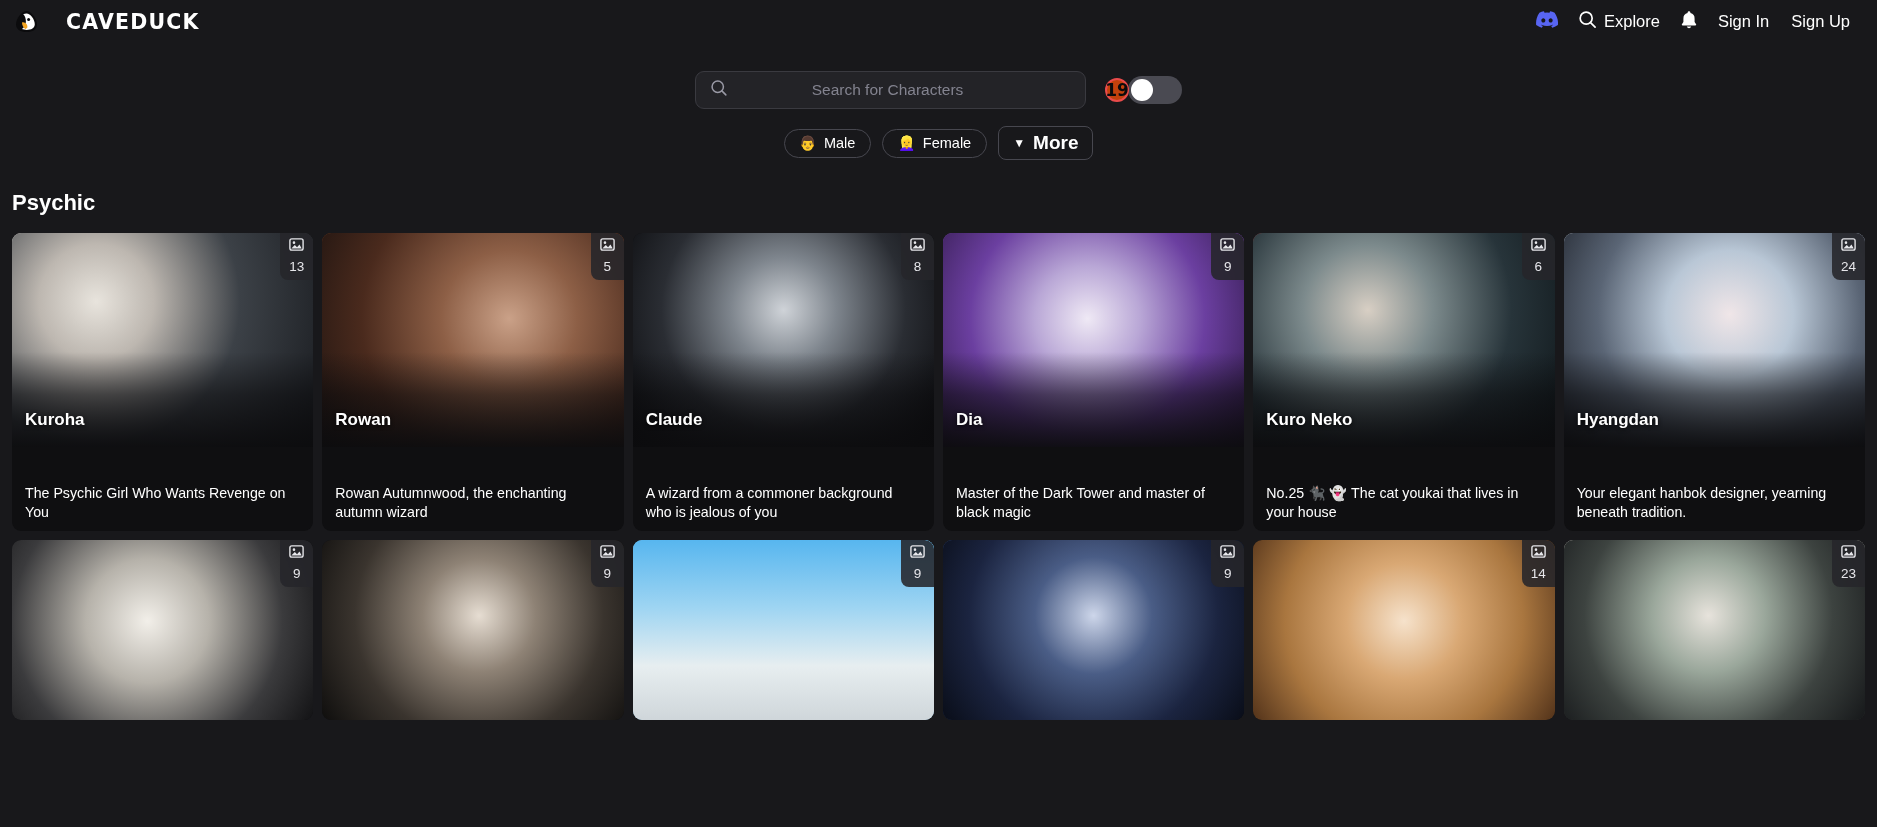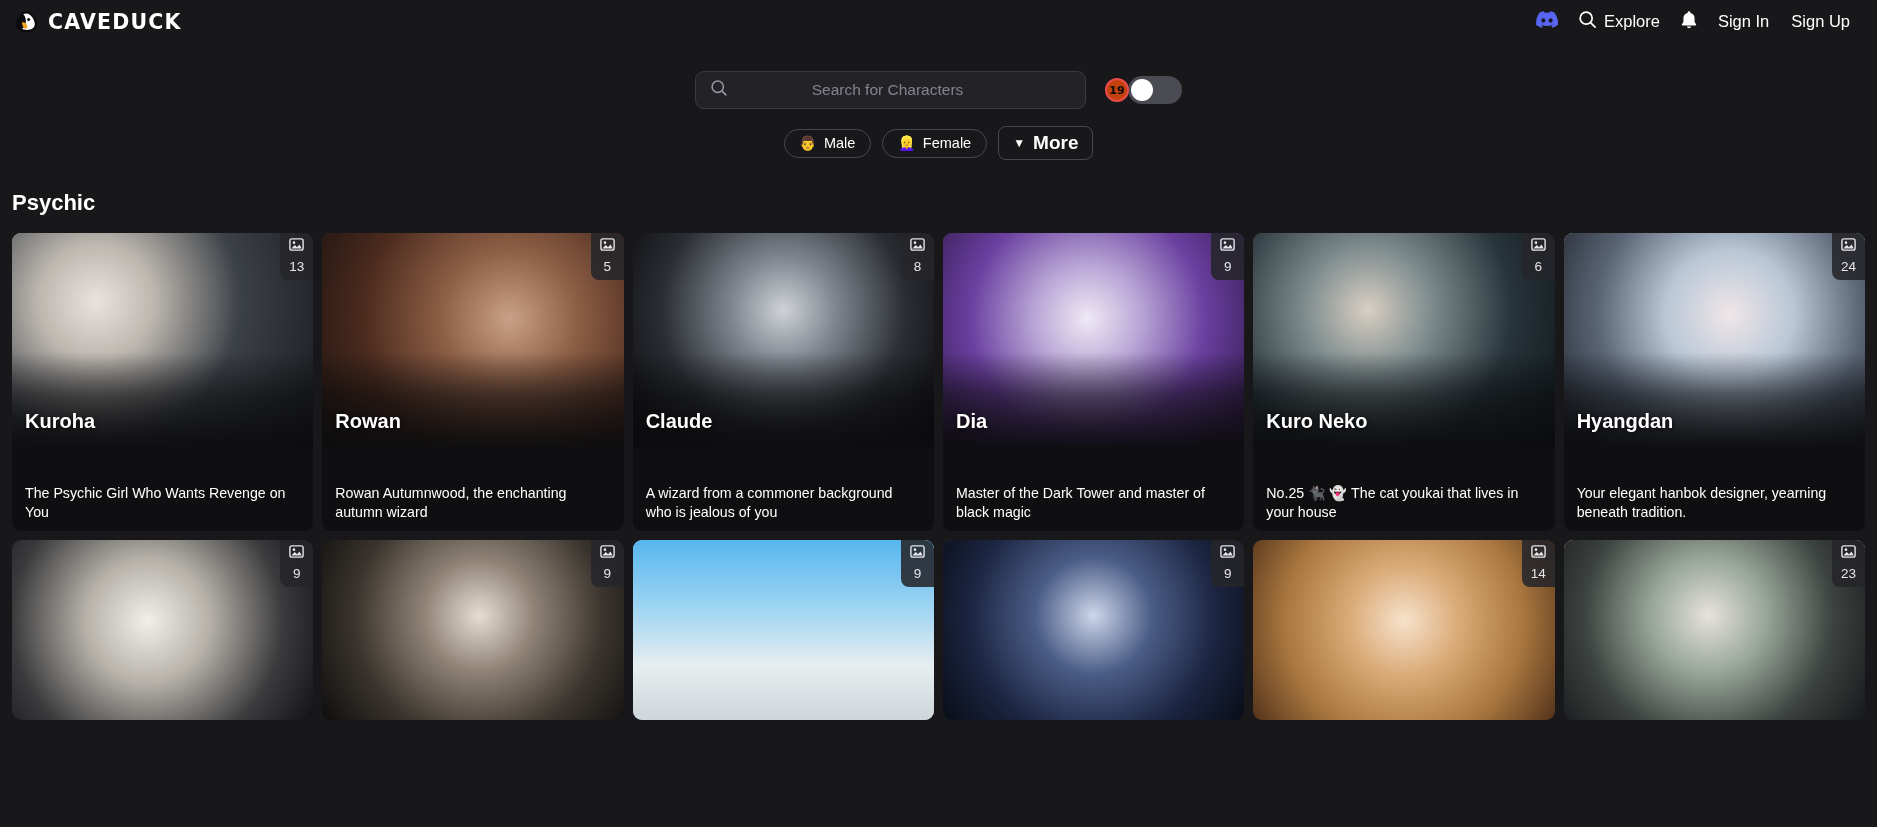--- a/index.html
+++ b/index.html
@@ -16,21 +16,21 @@
     height: 43px;
     display: flex;
     align-items: center;
     padding: 0 16px 0 14px;
     background: #18181b;
     position: relative;
   }
   .logo-wrap {
     display: flex;
     align-items: center;
-    gap: 9px;
+    gap: 27px;
     cursor: pointer;
   }
   .logo-mark {
     width: 25px; height: 25px;
     position: relative;
   }
   .logo-text {
     font-size: 20.5px;
     font-weight: 700;
     letter-spacing: 1.2px;
@@ -92,21 +92,21 @@
   }
   .search-box input::placeholder { color: #83838f; }
 
   .toggle-group { display: flex; align-items: center; gap: 4px; }
   .age-badge {
     width: 24px; height: 24px;
     border-radius: 50%;
     background: #c2410c;
     border: 2.2px solid #e94b4b;
     color: #0b0b0d;
-    font-size: 11px;
+    font-size: 17px;
     font-weight: 700;
     display: flex;
     align-items: center;
     justify-content: center;
     cursor: pointer;
     font-family: "DejaVu Sans", sans-serif;
     z-index: 2;
   }
   .toggle-switch {
     width: 54px; height: 28px;
@@ -211,21 +211,21 @@
     font-size: 13.5px;
     padding: 5px 9px 6px 9px;
     border-radius: 0 9px 0 8px;
     z-index: 3;
     flex-direction: column;
   }
   .card-name {
     position: absolute;
     left: 13px;
     top: 177px;
-    font-size: 20px;
+    font-size: 17px;
     font-weight: 700;
     color: #ffffff;
     text-shadow: 0 1px 4px rgba(0,0,0,.85);
     z-index: 3;
   }
   .card-desc {
     position: absolute;
     left: 13px; right: 13px;
     top: 215px;
     font-size: 14.2px;

